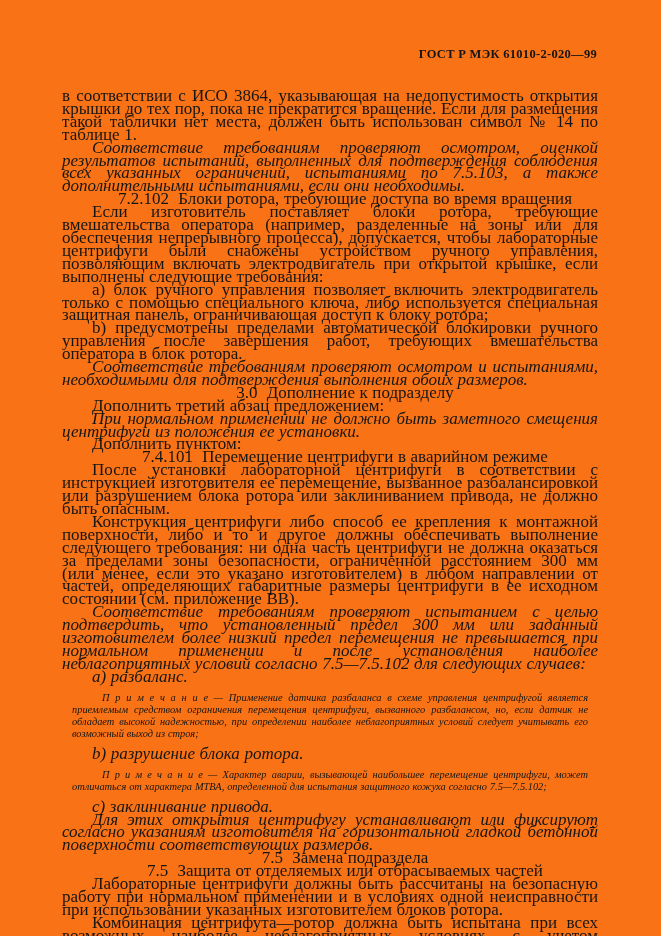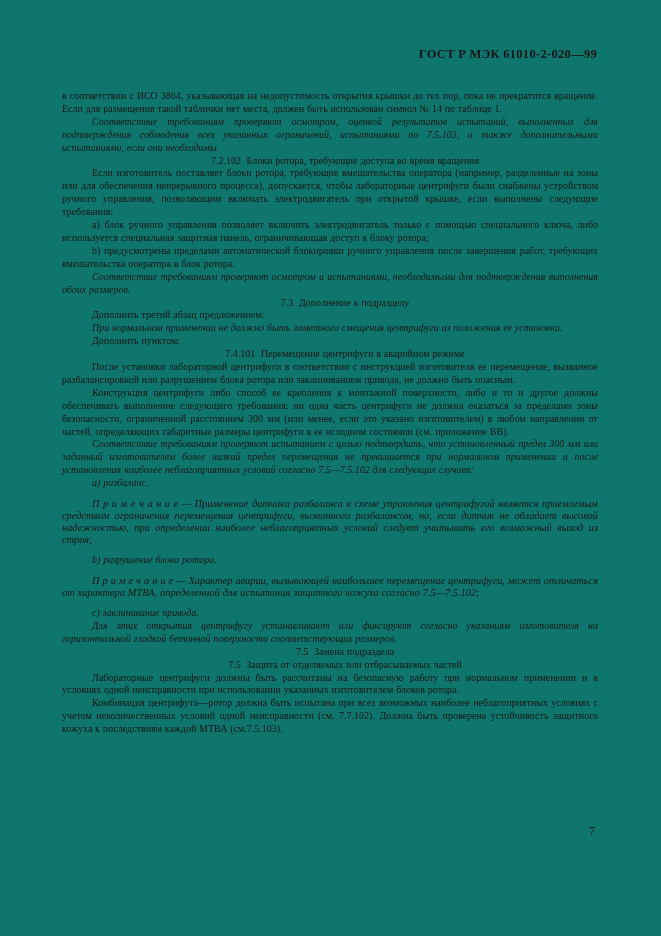--- a/index.html
+++ b/index.html
@@ -4,21 +4,21 @@
 <style>
   html, body {
     margin: 0;
     padding: 0;
     background: #ffffff;
   }
   .page {
     position: relative;
     width: 661px;
     height: 936px;
-    background: #0f766e;
+    background: #f97316;
     color: #151515;
     font-family: "Liberation Serif", "DejaVu Serif", serif;
     overflow: hidden;
     box-sizing: border-box;
   }
   .doc-header {
     position: absolute;
     top: 47px;
     left: 62px;
     right: 64px;
@@ -29,41 +29,41 @@
     white-space: nowrap;
   }
   .doc-body {
     position: absolute;
     top: 90px;
     left: 62px;
     right: 63px;
   }
   .para {
     margin: 0;
-    font-size: 10px;
+    font-size: 17px;
     line-height: 12.9px;
     text-align: justify;
     text-indent: 30px;
     word-spacing: 0.3px;
   }
   .para.normal-noindent {
     text-indent: 0;
   }
   .para.italic {
     font-style: italic;
   }
   .para.heading {
     text-align: center;
     white-space: pre-wrap;
   }
   .para.note {
     font-size: 10.4px;
     line-height: 12px;
     font-style: italic;
-    margin: 8px 0;
+    margin: 8px 10px;
   }
   .page-number {
     position: absolute;
     top: 824px;
     right: 66px;
     font-size: 12px;
   }
 </style>
 </head>
 <body>
@@ -72,21 +72,21 @@
   <div class="doc-header">ГОСТ Р МЭК 61010-2-020—99</div>
 
   <div class="doc-body">
       <p class="para normal-noindent">в соответствии с ИСО 3864, указывающая на недопустимость открытия крышки до тех пор, пока не прекратится вращение. Если для размещения такой таблички нет места, должен быть использован символ № 14  по таблице 1.</p>
       <p class="para italic">Соответствие требованиям проверяют осмотром, оценкой результатов испытаний, выполненных для подтверждения соблюдения всех указанных ограничений, испытаниями по 7.5.103, а также дополнительными испытаниями, если они необходимы.</p>
       <p class="para heading">7.2.102  Блоки ротора, требующие доступа во время вращения</p>
       <p class="para normal">Если изготовитель поставляет блоки ротора, требующие вмешательства оператора (например, разделенные на зоны или для обеспечения непрерывного процесса), допускается, чтобы лабораторные центрифуги были снабжены устройством ручного управления, позволяющим включать электродвигатель при открытой крышке, если выполнены следующие требования:</p>
       <p class="para normal">а) блок ручного управления позволяет включить электродвигатель только с помощью специального ключа, либо используется специальная защитная панель, ограничивающая доступ к блоку ротора;</p>
       <p class="para normal">b) предусмотрены пределами автоматической блокировки ручного управления после завершения работ, требующих вмешательства оператора в блок ротора.</p>
       <p class="para italic">Соответствие требованиям проверяют осмотром и испытаниями, необходимыми для подтверждения выполнения обоих размеров.</p>
-      <p class="para heading">7.3  Дополнение к подразделу</p>
+      <p class="para heading">3.0  Дополнение к подразделу</p>
       <p class="para normal">Дополнить третий абзац предложением:</p>
       <p class="para italic">При нормальном применении не должно быть заметного смещения центрифуги из положения ее установки.</p>
       <p class="para normal">Дополнить пунктом:</p>
       <p class="para heading">7.4.101  Перемещение центрифуги в аварийном режиме</p>
       <p class="para normal">После установки лабораторной центрифуги в соответствии с инструкцией изготовителя ее перемещение, вызванное разбалансировкой или разрушением блока ротора или заклиниванием привода, не должно быть опасным.</p>
       <p class="para normal">Конструкция центрифуги либо способ ее крепления к монтажной поверхности, либо и то и другое должны обеспечивать выполнение следующего требования: ни одна часть центрифуги не должна оказаться за пределами зоны безопасности, ограниченной расстоянием 300  мм (или менее, если это указано изготовителем) в любом направлении от частей, определяющих габаритные размеры центрифуги в ее исходном состоянии (см. приложение ВВ).</p>
       <p class="para italic">Соответствие требованиям проверяют испытанием с целью подтвердить, что установленный предел 300 мм или заданный изготовителем более низкий предел перемещения не превышается при нормальном применении и после установления наиболее неблагоприятных условий согласно 7.5—7.5.102 для следующих случаев:</p>
       <p class="para italic">а) разбаланс.</p>
       <p class="para note">П р и м е ч а н и е — Применение датчика разбаланса в схеме управления центрифугой является приемлемым средством ограничения перемещения центрифуги, вызванного разбалансом, но, если датчик не обладает высокой надежностью, при определении наиболее неблагоприятных условий следует учитывать его возможный выход из строя;</p>
       <p class="para italic">b) разрушение блока ротора.</p>

